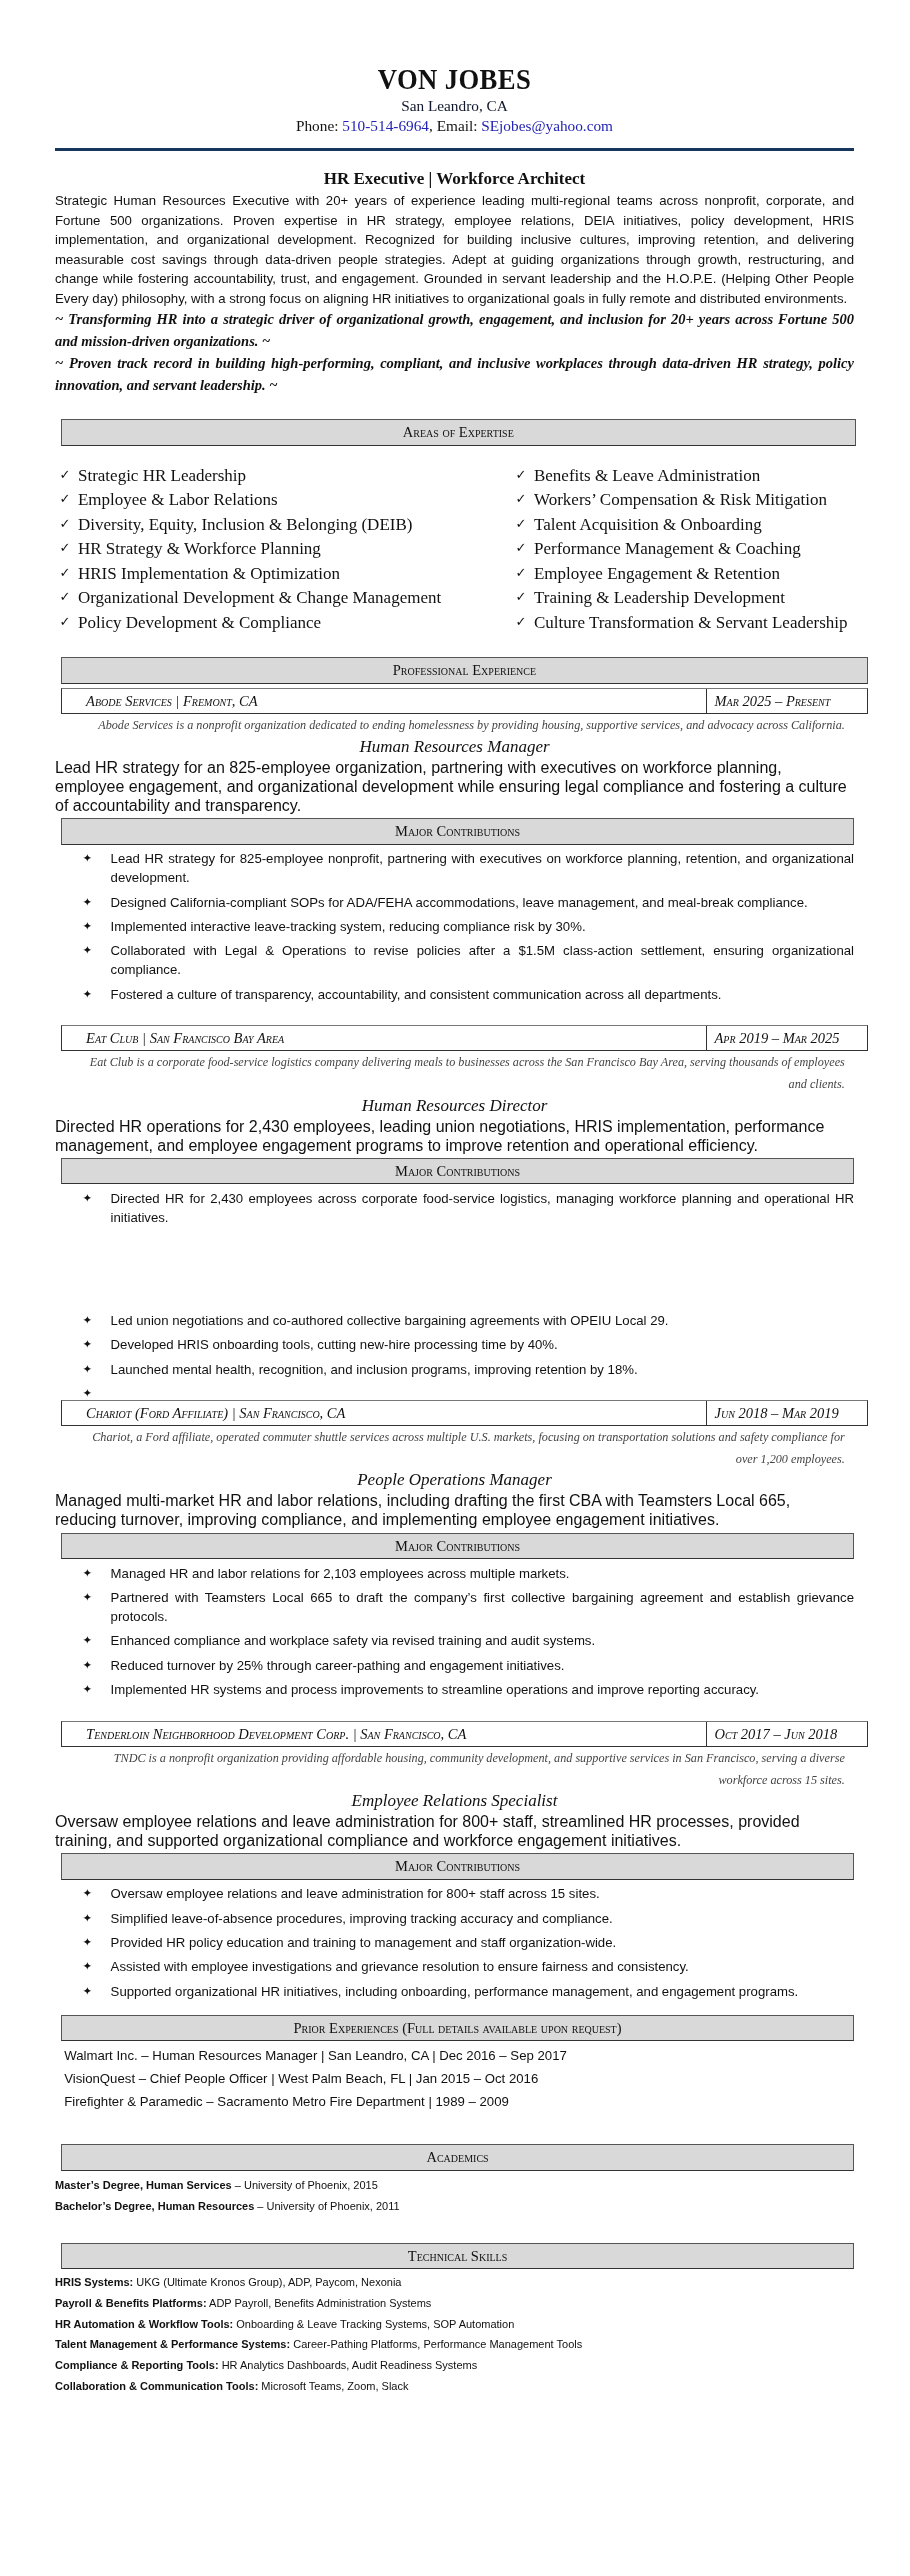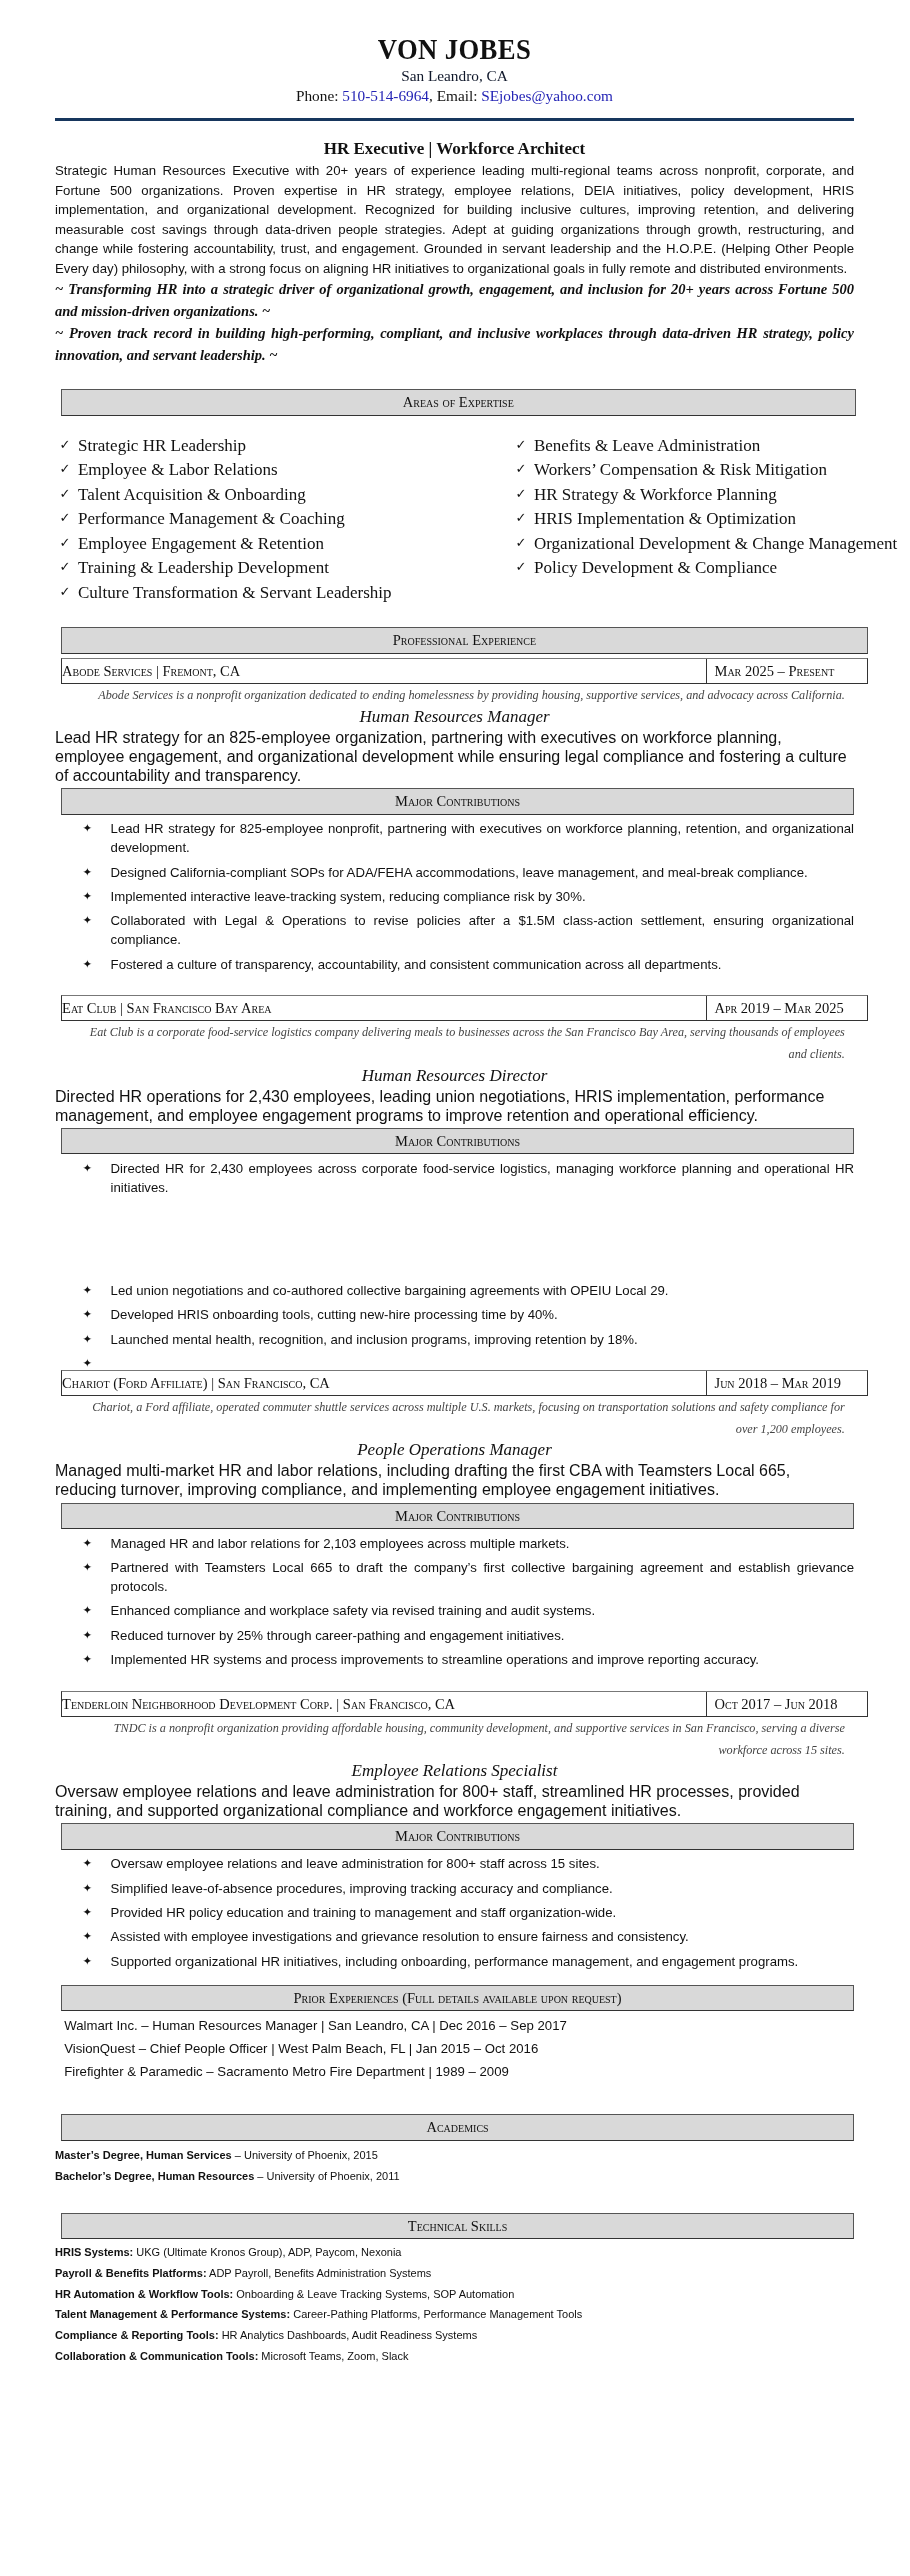--- a/index.html
+++ b/index.html
@@ -1,36 +1,36 @@
 <!DOCTYPE html>
 <html style="font-size:12.2px"><head>
 <meta charset="utf-8">
 <style>
   html, body { margin:0; padding:0; background:#ffffff; }
   body { width:911px; min-height:2576px; position:relative; color:#111; }
-  .page { padding:27.6px 55px 0 55px; box-sizing:border-box; width:909px; }
+  .page { padding:27.6px 55px 0 55px; box-sizing:border-box; width:909px;margin-top:30px; }
 
   .name { text-align:center; font-family:"Liberation Serif", serif; font-weight:bold; font-size:29px; letter-spacing:0.4px; margin:4.6px 0 0 0; line-height:34px; transform:scaleX(0.92); }
   .location { text-align:center; font-family:"Liberation Serif", serif; font-size:15.3px; color:#0f172a; line-height:20px; }
   .contact { text-align:center; font-family:"Liberation Serif", serif; font-size:15.3px; line-height:20px; }
   .contact .link { color:#2323b5; }
   .rule { height:3.1px; background:#17365d; margin:12.2px 0 17px 0; }
 
   .headline { text-align:center; font-family:"Liberation Serif", serif; font-weight:bold; font-size:17px; line-height:21.4px; }
   .summary { font-family:"Liberation Sans", sans-serif; font-size:13.2px; line-height:19.5px; text-align:justify; margin:1.5px 0 0 0; }
   .tagline { font-family:"Liberation Serif", serif; font-weight:bold; font-style:italic; font-size:14.5px; line-height:22px; text-align:justify; }
 
   .sec-head { background:#d9d9d9; border:0.8px solid #555; border-bottom:1.5px solid #333; text-align:center; font-family:"Liberation Serif", serif; font-variant:small-caps; font-size:14.5px; line-height:24.5px; height:24.5px; margin-left:6.1px; }
   .sec-head.wide { margin-right:-13.8px; }
 
   .expertise { display:grid; grid-template-columns: 456px 1fr; margin:17px 0 13.8px 4.6px; font-family:"Liberation Serif", serif; font-size:17px; line-height:24px; }
   .exp-item { white-space:nowrap; }
   .check { display:inline-block; width:18.4px; font-size:13px; vertical-align:1.5px; }
 
-  .job-row { display:flex; border:0.8px solid #333; border-top:1.5px solid #777; margin:4.6px -13.8px 0 6.1px; height:24px; font-family:"Liberation Serif", serif; font-variant:small-caps; font-size:14.5px; line-height:24px; }
+  .job-row { display:flex; border:0.8px solid #333; border-top:1.5px solid #777; margin:4.6px -13.8px 0 6.1px; height:24px; font-family:"Liberation Serif", serif; font-style:italic; font-variant:small-caps; font-size:14.5px; line-height:24px;padding-left:24px; }
   .job-row .company { flex:1; padding-left:0px; }
   .job-row .dates { width:161px; border-left:0.8px solid #333; padding-left:7.7px; box-sizing:border-box; }
   .job-desc { text-align:right; font-family:"Liberation Serif", serif; font-style:italic; font-size:12.2px; color:#444; line-height:22px; margin:0 9.2px 0 13.8px; }
   .job-title { text-align:center; font-family:"Liberation Serif", serif; font-style:italic; font-size:17px; line-height:23px; margin-top:-1.5px; }
   .job-summary { font-family:"Liberation Sans", sans-serif; font-size:16px; line-height:19px; margin-bottom:3.1px; }
 
   .bullets { list-style:none; margin:4.6px 0 0 0; padding:0 0 0 27.6px; font-family:"Liberation Sans", sans-serif; font-size:13.2px; line-height:19px; }
   .bullets li { position:relative; padding-left:28px; margin-bottom:5.4px; text-align:justify; }
   .bullets .diamond { position:absolute; left:0; top:0; font-size:11.5px; }
 
@@ -59,20 +59,21 @@
     <div class="tagline">~ Proven track record in building high-performing, compliant, and inclusive workplaces through data-driven HR strategy, policy innovation, and servant leadership. ~</div>
   </div>
 
   <div style="margin-top:23px;">
     <div class="sec-head" style="margin-right:-1.5px;">Areas of Expertise</div>
     <div class="expertise" id="expertise-grid">
         <div class="exp-item"><span class="check">✓</span><span>Strategic HR Leadership</span></div>
         <div class="exp-item"><span class="check">✓</span><span>Benefits &amp; Leave Administration</span></div>
         <div class="exp-item"><span class="check">✓</span><span>Employee &amp; Labor Relations</span></div>
         <div class="exp-item"><span class="check">✓</span><span>Workers’ Compensation &amp; Risk Mitigation</span></div>
+        <div class="exp-item"><span class="check">✓</span><span>Diversity, Equity, Inclusion &amp; Belonging (DEIB)</span></div>
         <div class="exp-item"><span class="check">✓</span><span>Talent Acquisition &amp; Onboarding</span></div>
         <div class="exp-item"><span class="check">✓</span><span>HR Strategy &amp; Workforce Planning</span></div>
         <div class="exp-item"><span class="check">✓</span><span>Performance Management &amp; Coaching</span></div>
         <div class="exp-item"><span class="check">✓</span><span>HRIS Implementation &amp; Optimization</span></div>
         <div class="exp-item"><span class="check">✓</span><span>Employee Engagement &amp; Retention</span></div>
         <div class="exp-item"><span class="check">✓</span><span>Organizational Development &amp; Change Management</span></div>
         <div class="exp-item"><span class="check">✓</span><span>Training &amp; Leadership Development</span></div>
         <div class="exp-item"><span class="check">✓</span><span>Policy Development &amp; Compliance</span></div>
         <div class="exp-item"><span class="check">✓</span><span>Culture Transformation &amp; Servant Leadership</span></div>
       </div>

